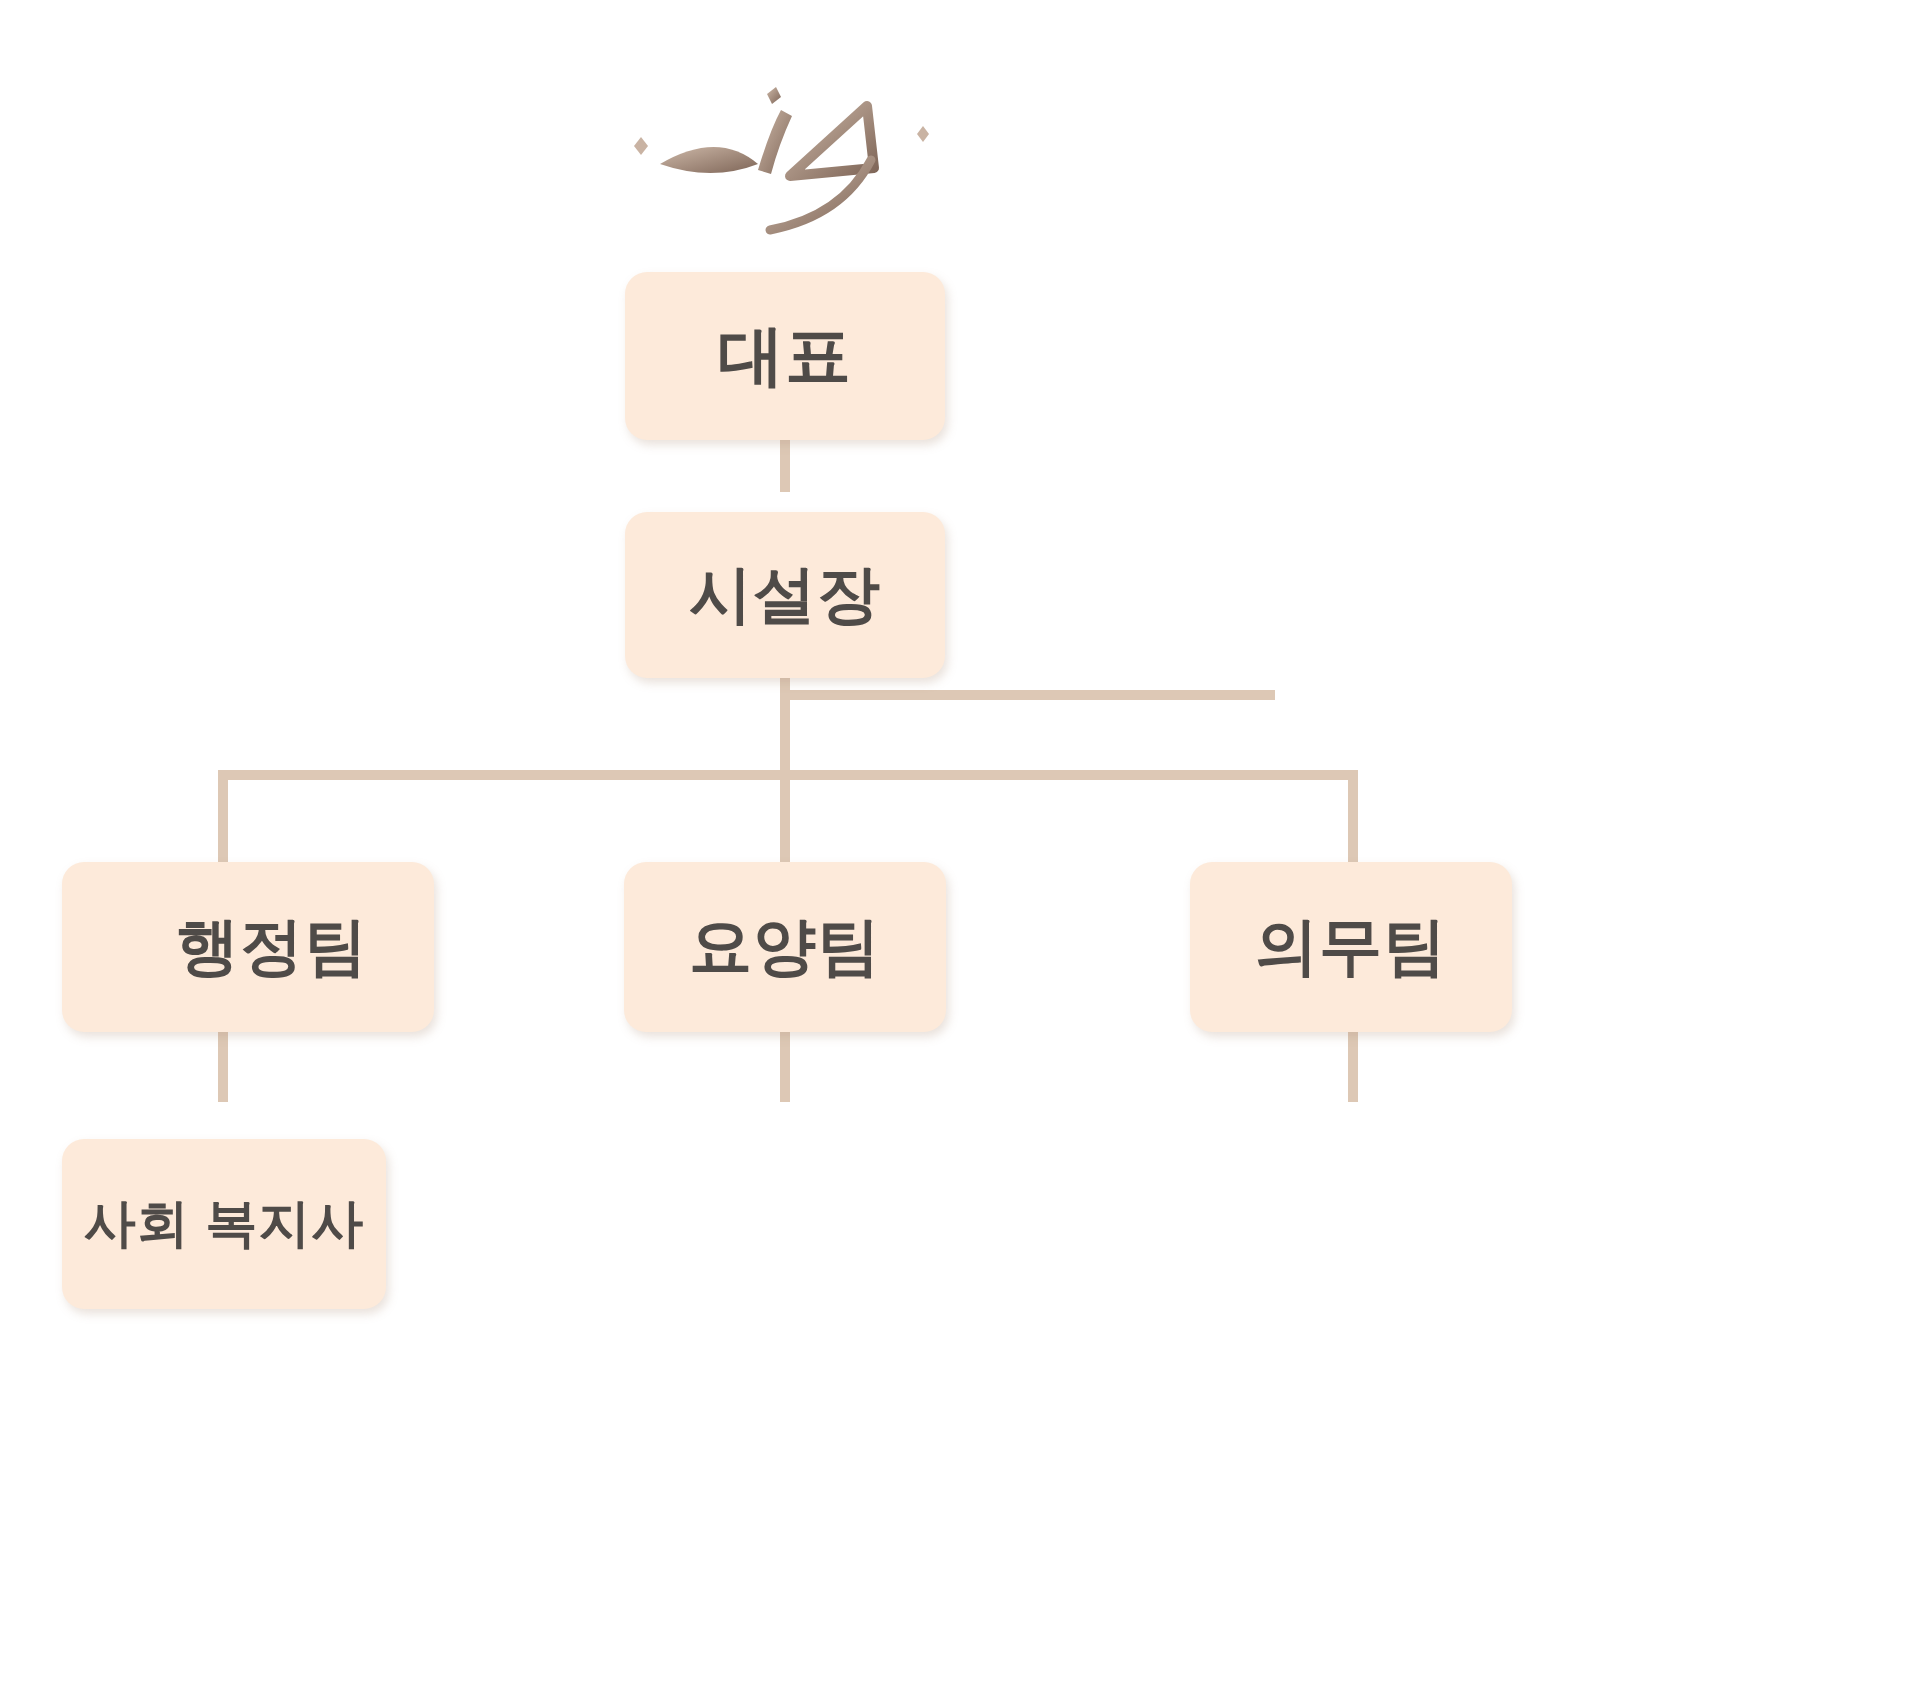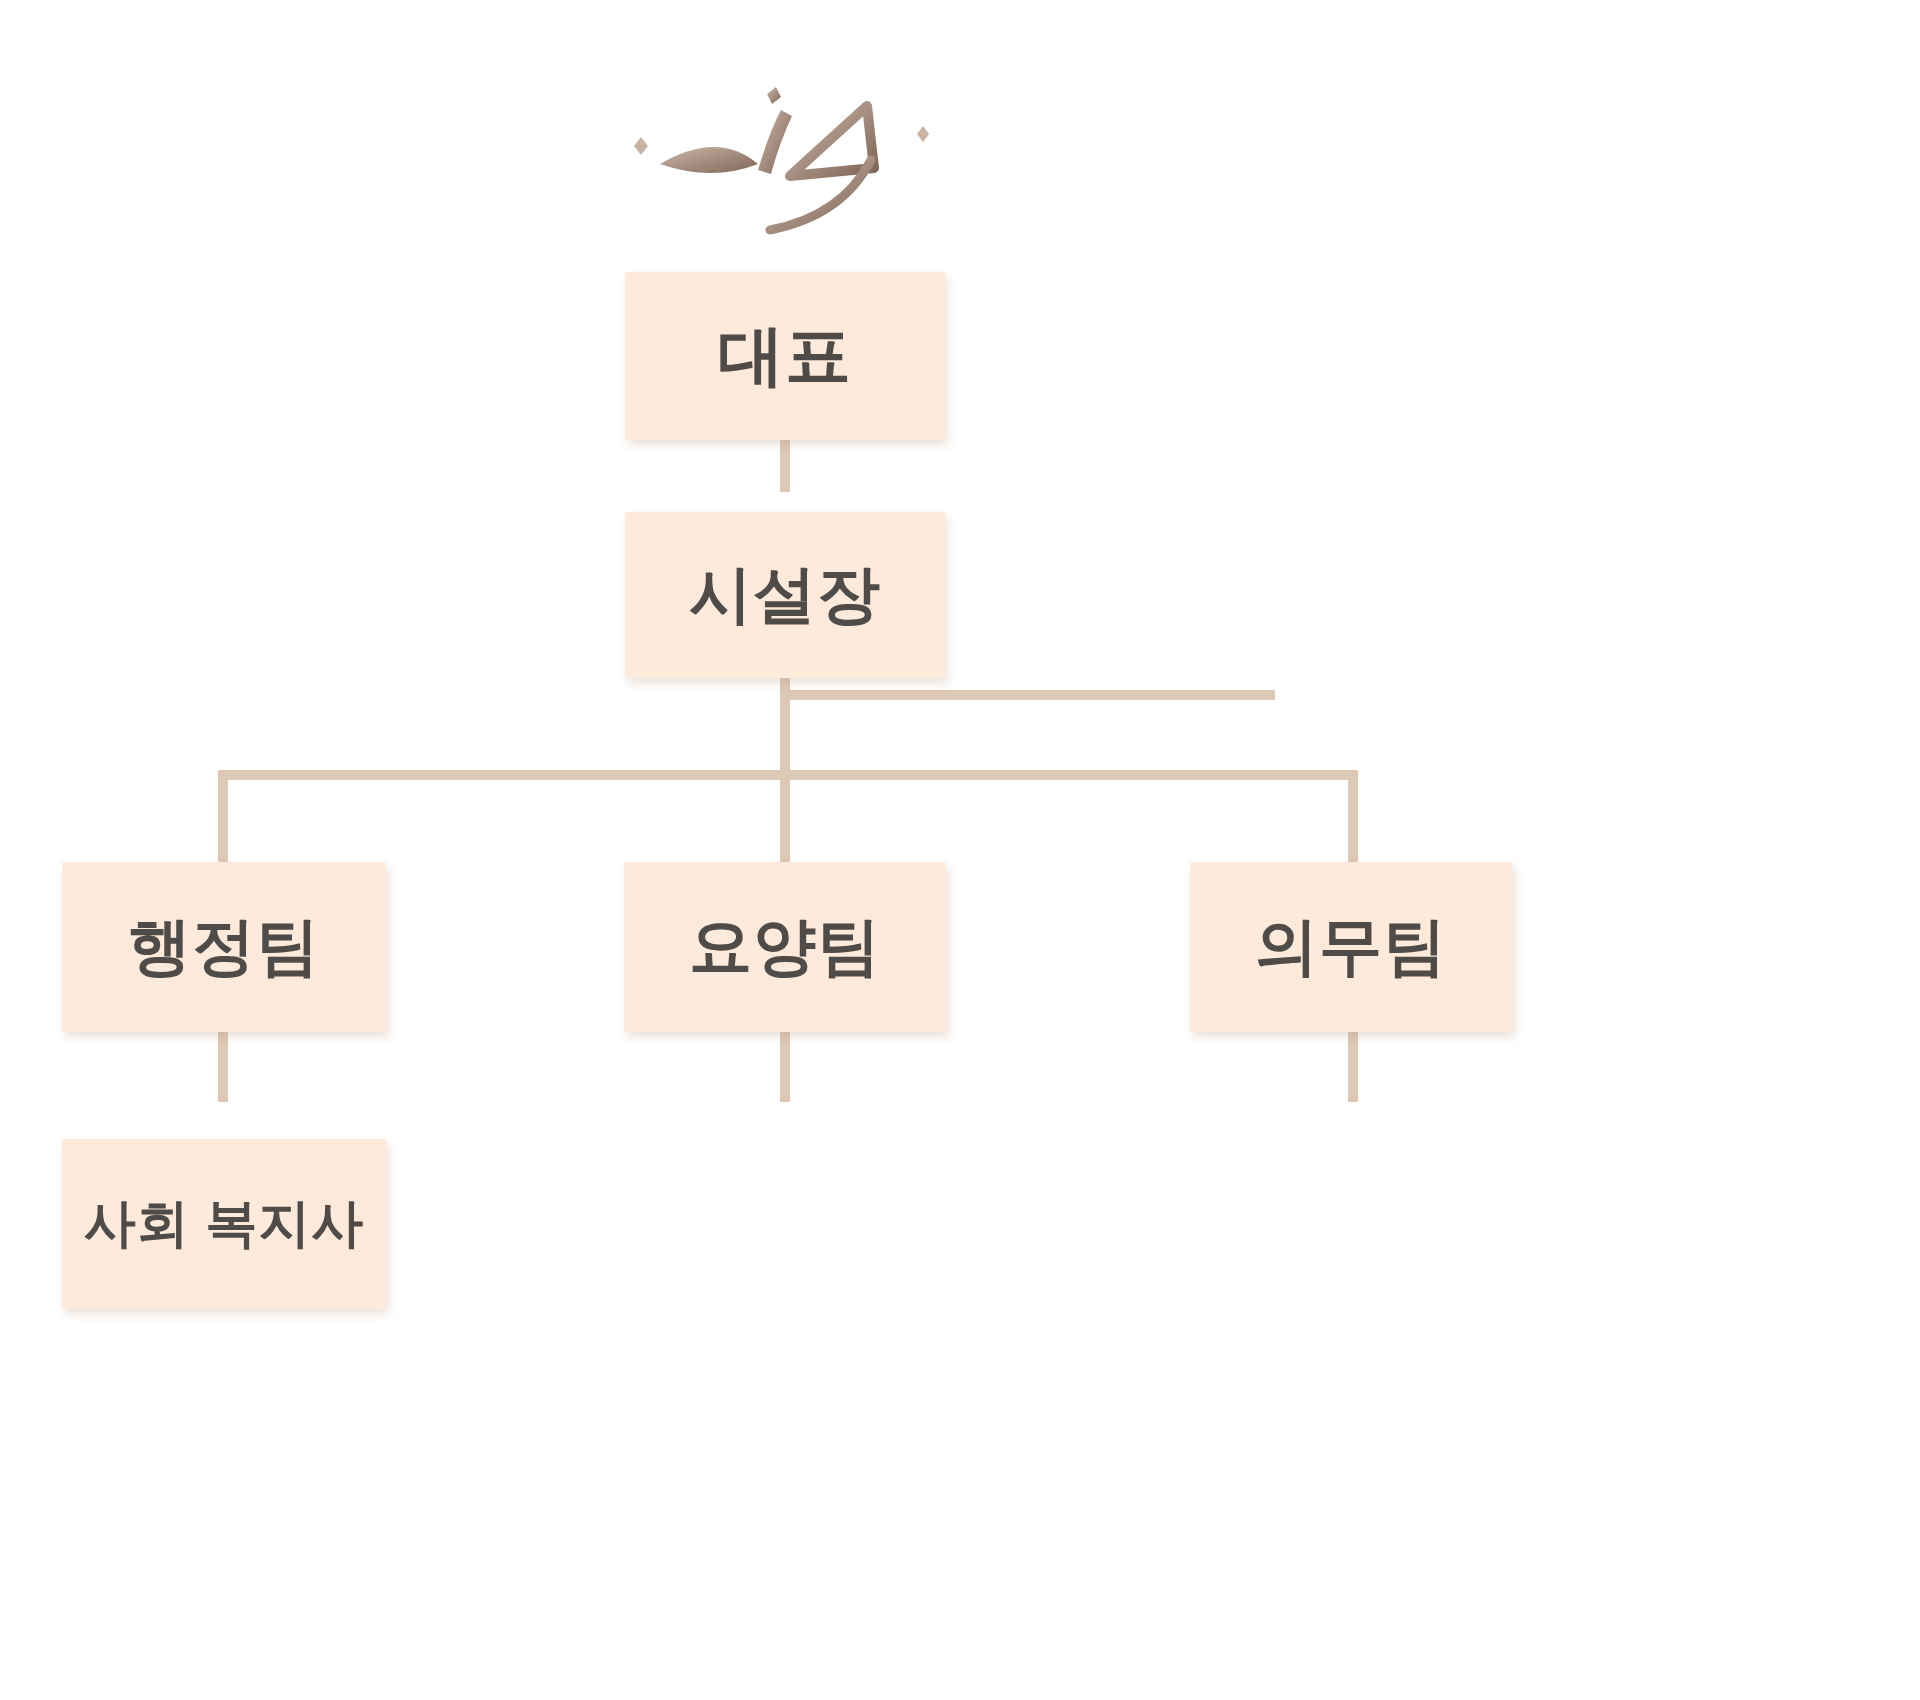--- a/index.html
+++ b/index.html
@@ -18,21 +18,21 @@
   
   .line {
     position: absolute;
     background: #ddc8b5;
     z-index: 1;
   }
   
   .node {
     position: absolute;
     background: #fdeada;
-    border-radius: 3px;
+    border-radius: 22px;
     box-shadow: 3px 5px 10px rgba(170, 140, 115, 0.25);
     display: flex;
     align-items: center;
     justify-content: center;
     z-index: 2;
   }
   .node .label {
     color: #4f4b48;
     font-weight: 700;
     letter-spacing: 1px;
@@ -92,21 +92,21 @@
 
   <div class="node" style="left:625px; top:272px; width:320px; height:168px;">
     <span class="label fs-xl">대표</span>
   </div>
 
   <div class="node" style="left:625px; top:512px; width:320px; height:166px;">
     <span class="label fs-lg">시설장</span>
   </div>
 
 
-  <div class="node" style="left:62px; top:862px; width:324px; height:170px;">
+  <div class="node" style="left:62px; top:862px; width:324px; height:170px;padding-left:48px;">
     <span class="label fs-lg">행정팀</span>
   </div>
 
   <div class="node" style="left:624px; top:862px; width:322px; height:170px;">
     <span class="label fs-lg">요양팀</span>
   </div>
 
   <div class="node" style="left:1190px; top:862px; width:322px; height:170px;">
     <span class="label fs-lg">의무팀</span>
   </div>

